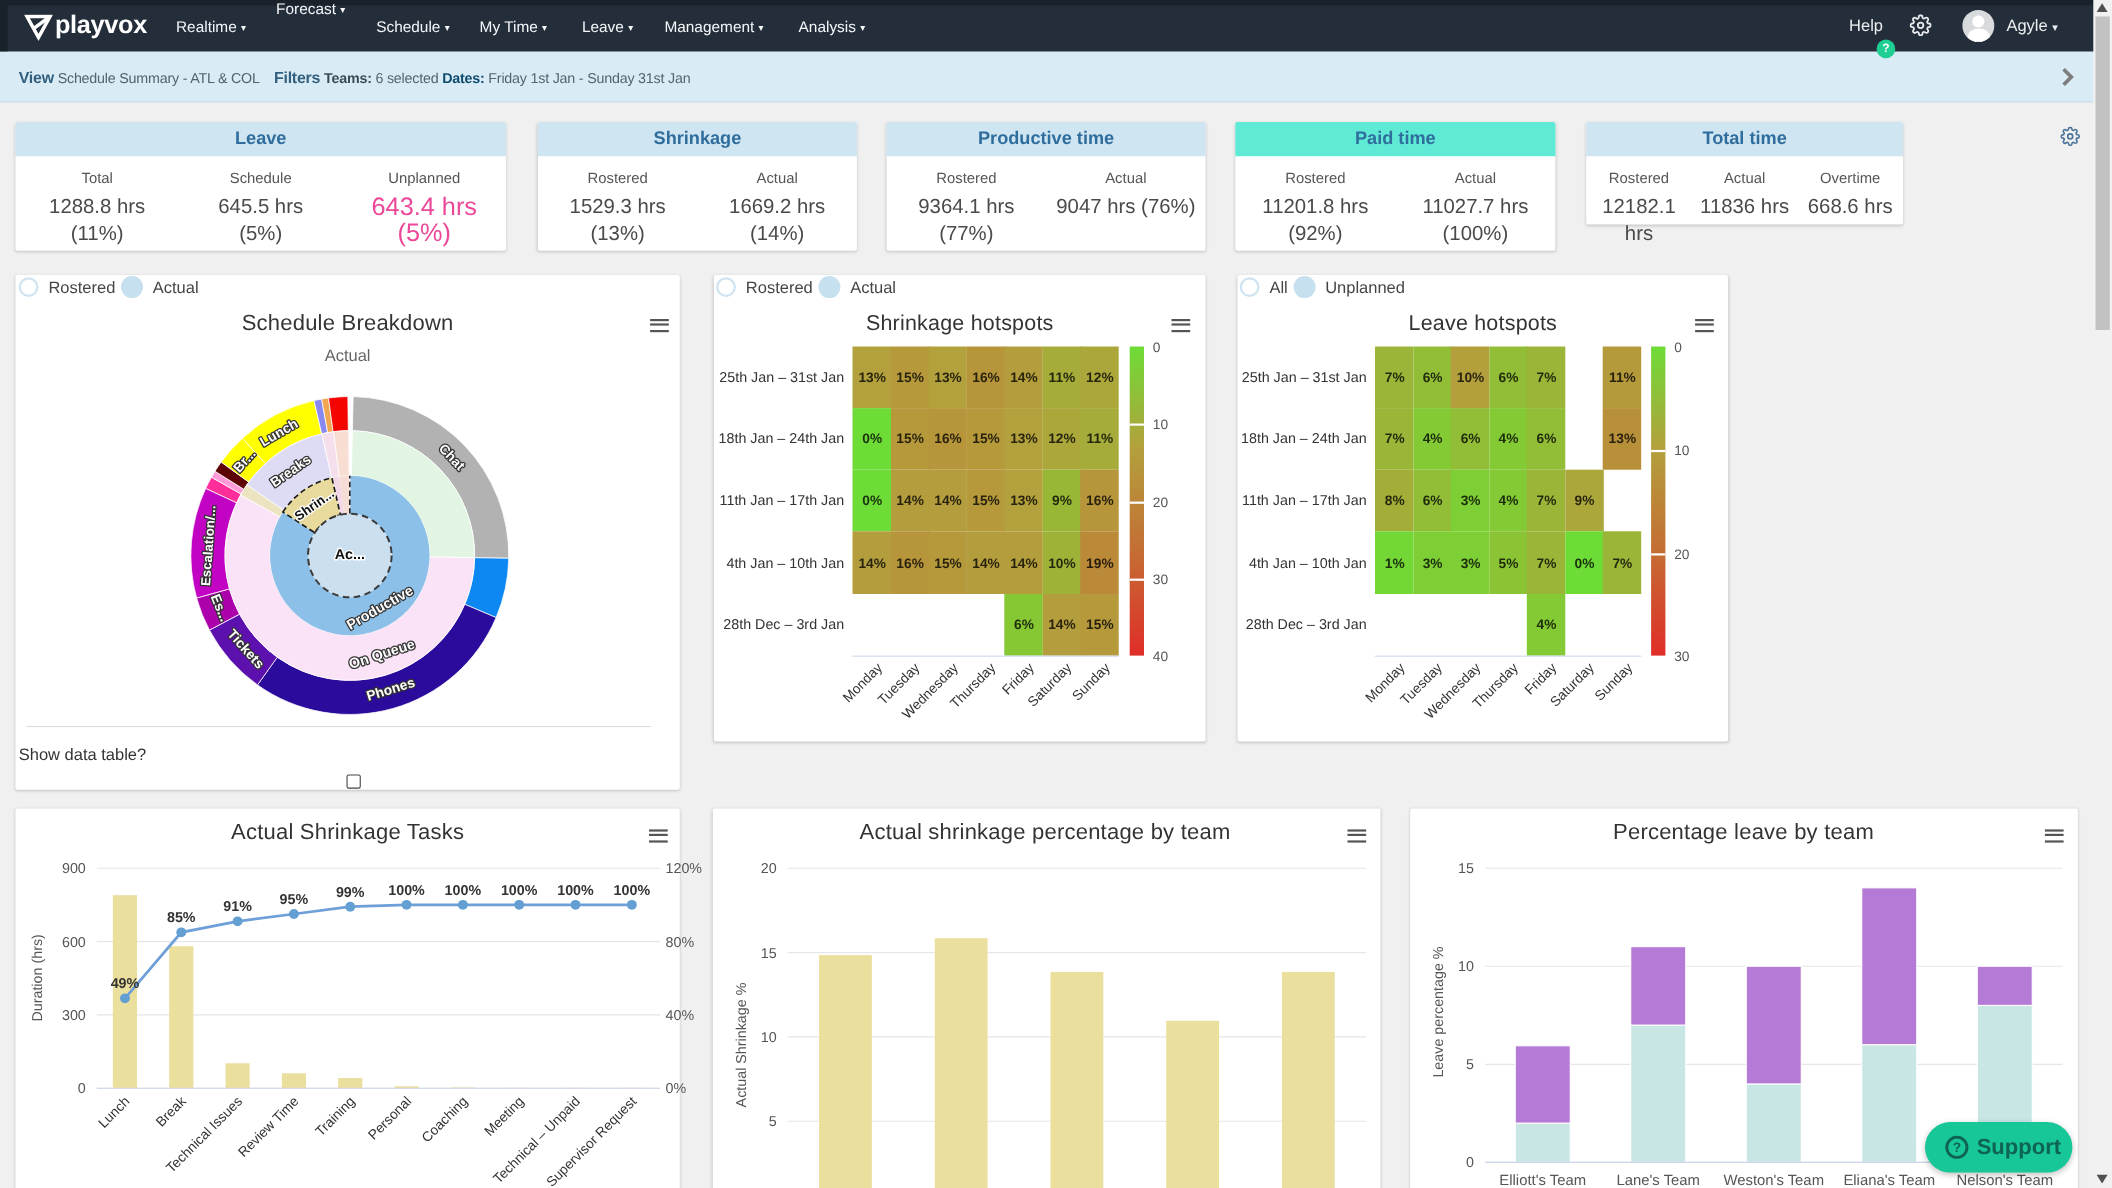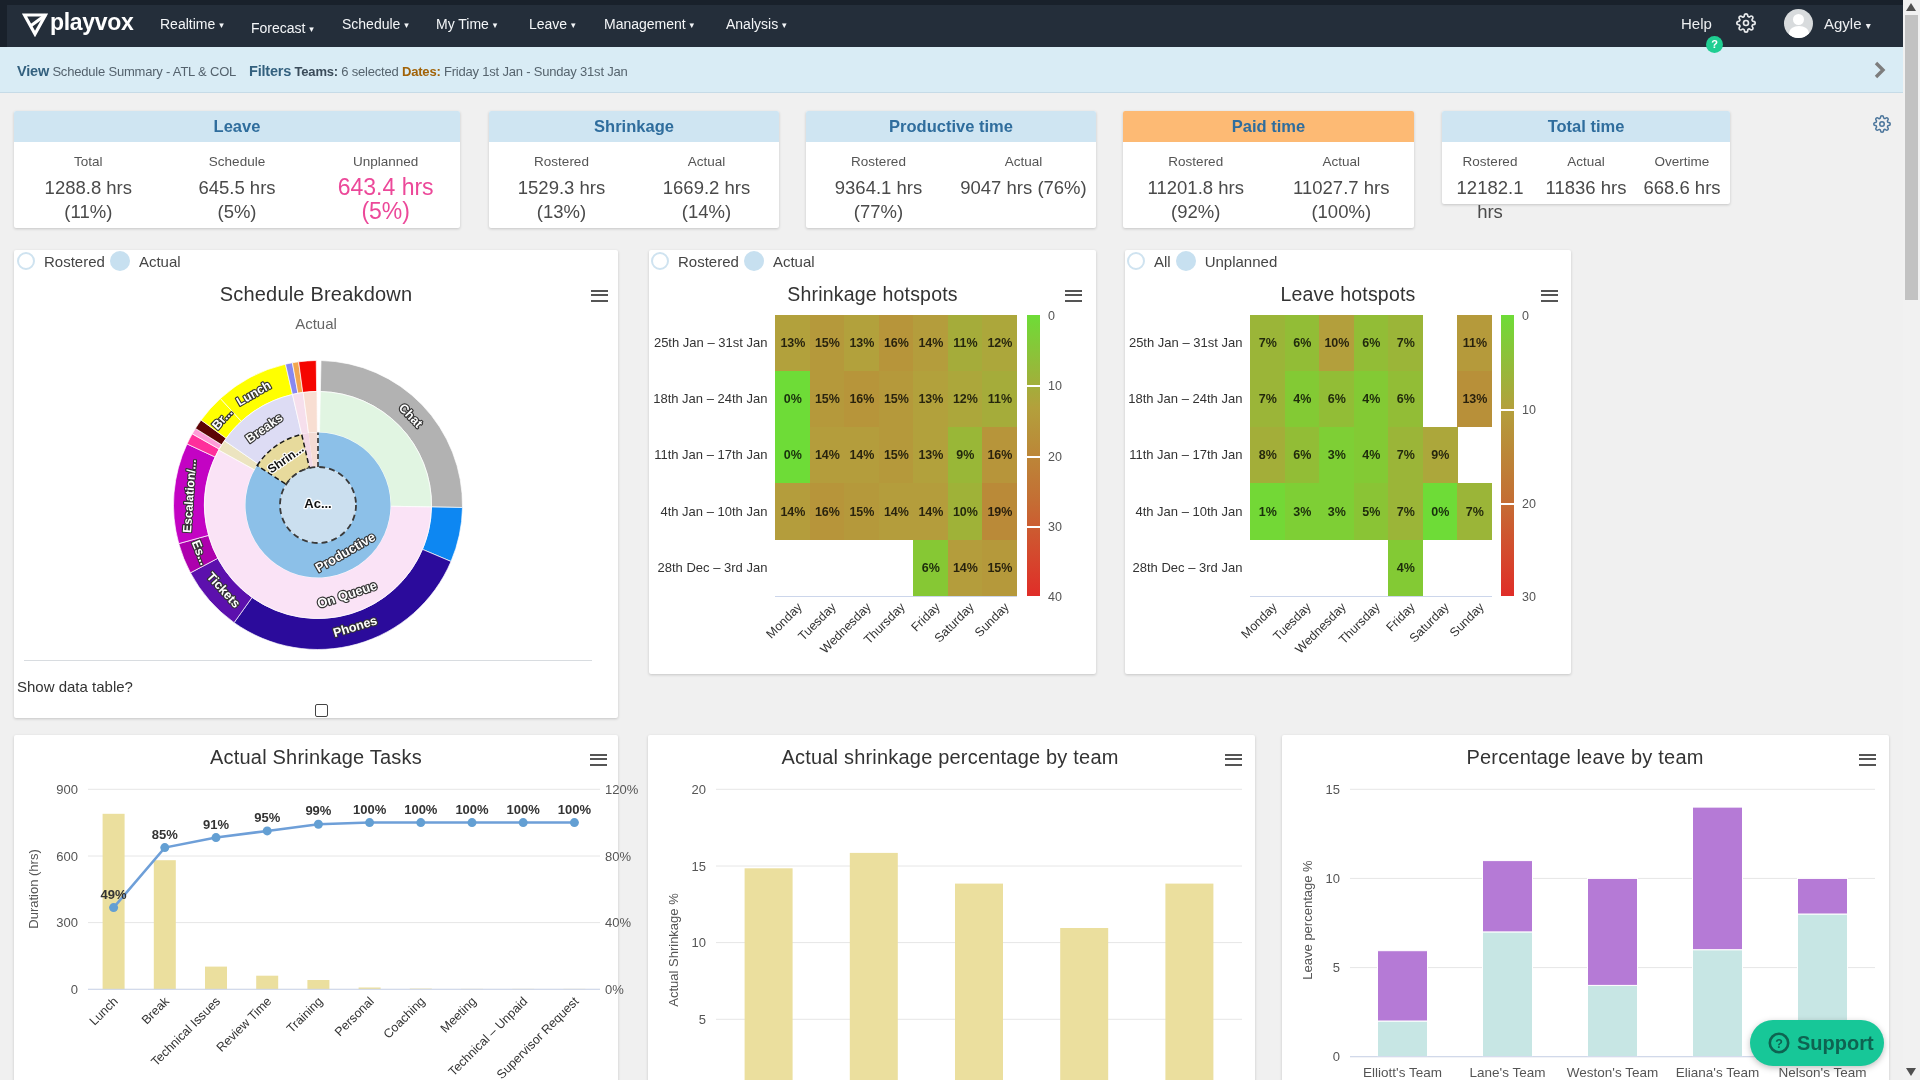--- a/index.html
+++ b/index.html
@@ -17,41 +17,41 @@
 
 <div class="abs" style="left:0;top:0;width:1920px;height:47px;background:#242e3a;"></div>
 <div class="abs" style="left:0;top:0;width:1920px;height:5px;background:#19212b;"></div>
 <div class="abs" style="left:0;top:0;width:7px;height:47px;background:#19212b;"></div>
 <svg class="abs" style="left:22px;top:13px;" width="26" height="24" viewBox="0 0 26 24">
 <path d="M2.5 2 L13 21 L23.5 2 Z" fill="none" stroke="#fff" stroke-width="3.2"></path>
 <path d="M23.5 2 L8.5 13" stroke="#fff" stroke-width="3.2"></path>
 </svg>
 <div class="abs" style="left:50px;top:9px;font-size:23px;font-weight:bold;color:#fff;letter-spacing:-.3px;">playvox</div>
 <div class="abs" style="left:160px;top:16px;font-size:14px;color:#f4f6f8;">Realtime <span style="font-size:9px;position:relative;top:-1.5px;">▾</span></div>
-<div class="abs" style="left:251px;top:20px;font-size:14px;color:#f4f6f8;">Forecast <span style="font-size:9px;position:relative;top:-1.5px;">▾</span></div>
+<div class="abs" style="left:251px;top:0;font-size:14px;color:#f4f6f8;">Forecast <span style="font-size:9px;position:relative;top:-1.5px;">▾</span></div>
 <div class="abs" style="left:342px;top:16px;font-size:14px;color:#f4f6f8;">Schedule <span style="font-size:9px;position:relative;top:-1.5px;">▾</span></div>
 <div class="abs" style="left:436px;top:16px;font-size:14px;color:#f4f6f8;">My Time <span style="font-size:9px;position:relative;top:-1.5px;">▾</span></div>
 <div class="abs" style="left:529px;top:16px;font-size:14px;color:#f4f6f8;">Leave <span style="font-size:9px;position:relative;top:-1.5px;">▾</span></div>
 <div class="abs" style="left:604px;top:16px;font-size:14px;color:#f4f6f8;">Management <span style="font-size:9px;position:relative;top:-1.5px;">▾</span></div>
 <div class="abs" style="left:726px;top:16px;font-size:14px;color:#f4f6f8;">Analysis <span style="font-size:9px;position:relative;top:-1.5px;">▾</span></div>
 
 <div class="abs" style="left:1681px;top:15px;font-size:15px;color:#eceef0;">Help</div>
 <svg class="abs" style="left:1736px;top:13px;" width="20" height="20" viewBox="0 0 24 24" fill="none" stroke="#e8eaec" stroke-width="2">
 <circle cx="12" cy="12" r="3"></circle>
 <path d="M19.4 15a1.65 1.65 0 0 0 .33 1.82l.06.06a2 2 0 0 1 0 2.83 2 2 0 0 1-2.83 0l-.06-.06a1.65 1.65 0 0 0-1.82-.33 1.65 1.65 0 0 0-1 1.51V21a2 2 0 0 1-2 2 2 2 0 0 1-2-2v-.09A1.65 1.65 0 0 0 9 19.4a1.65 1.65 0 0 0-1.82.33l-.06.06a2 2 0 0 1-2.83 0 2 2 0 0 1 0-2.83l.06-.06a1.65 1.65 0 0 0 .33-1.82 1.65 1.65 0 0 0-1.51-1H3a2 2 0 0 1-2-2 2 2 0 0 1 2-2h.09A1.65 1.65 0 0 0 4.6 9a1.65 1.65 0 0 0-.33-1.82l-.06-.06a2 2 0 0 1 0-2.83 2 2 0 0 1 2.83 0l.06.06a1.65 1.65 0 0 0 1.82.33H9a1.65 1.65 0 0 0 1-1.51V3a2 2 0 0 1 2-2 2 2 0 0 1 2 2v.09a1.65 1.65 0 0 0 1 1.51 1.65 1.65 0 0 0 1.82-.33l.06-.06a2 2 0 0 1 2.83 0 2 2 0 0 1 0 2.83l-.06.06a1.65 1.65 0 0 0-.33 1.82V9a1.65 1.65 0 0 0 1.51 1H21a2 2 0 0 1 2 2 2 2 0 0 1-2 2h-.09a1.65 1.65 0 0 0-1.51 1z"></path>
 </svg>
 <div class="abs" style="left:1784px;top:9px;width:29px;height:29px;border-radius:50%;background:#d8dbdd;overflow:hidden;">
 <div style="position:absolute;left:9px;top:5px;width:11px;height:11px;border-radius:50%;background:#fff;"></div>
 <div style="position:absolute;left:4.5px;top:17px;width:20px;height:14px;border-radius:50% 50% 0 0;background:#fff;"></div>
 </div>
 <div class="abs" style="left:1824px;top:15px;font-size:15px;color:#eceef0;">Agyle <span style="font-size:10px;">▾</span></div>
 
 <div class="abs" style="left:0;top:47px;width:1920px;height:46px;background:#d9ecf5;border-bottom:1px solid #c6dbe7;"></div>
 <div class="abs" style="left:17px;top:63px;font-size:13px;letter-spacing:-.2px;color:#54626d;"><b style="color:#33607e;font-size:14.5px;">View</b> Schedule Summary - ATL &amp; COL</div>
-<div class="abs" style="left:249px;top:63px;font-size:13px;letter-spacing:-.2px;color:#56646e;"><b style="color:#33607e;font-size:14.5px;">Filters</b> <b style="color:#3a4b59;">Teams:</b> 6 selected <b style="color:#a16207;">Dates:</b> Friday 1st Jan - Sunday 31st Jan</div>
+<div class="abs" style="left:249px;top:63px;font-size:13px;letter-spacing:-.2px;color:#56646e;"><b style="color:#33607e;font-size:14.5px;">Filters</b> <b style="color:#3a4b59;">Teams:</b> 6 selected <b style="color:#0c4a6e;">Dates:</b> Friday 1st Jan - Sunday 31st Jan</div>
 <svg class="abs" style="left:1870px;top:61px;" width="18" height="18" viewBox="0 0 18 18">
     <path d="M6 2 L13 9 L6 16" fill="none" stroke="#7d7d7d" stroke-width="3.4"></path>
   </svg>
 <div class="abs" style="left:1706px;top:36px;width:17px;height:17px;border-radius:50%;background:#1fce92;color:#fff;font-size:11px;font-weight:bold;text-align:center;line-height:17px;">?</div>
 <div class="card" style="left:14px;top:111px;width:446px;height:117px;">
     <div style="height:31px;background:#cfe5f2;border-radius:2px 2px 0 0;text-align:center;line-height:31px;font-size:16.5px;font-weight:bold;color:#2f6d9d;">Leave</div>
     <div style="display:flex;">
       <div style="flex:1;text-align:center;">
         <div style="margin-top:12px;font-size:13.5px;color:#555;">Total</div>
         <div style="margin-top:7px;font-size:18.5px;color:#4a4a4a;line-height:23.5px;">1288.8 hrs<br>(11%)</div>
@@ -86,21 +86,21 @@
         <div style="margin-top:12px;font-size:13.5px;color:#555;">Rostered</div>
         <div style="margin-top:7px;font-size:18.5px;color:#4a4a4a;line-height:23.5px;">9364.1 hrs<br>(77%)</div>
       </div>
       <div style="flex:1;text-align:center;">
         <div style="margin-top:12px;font-size:13.5px;color:#555;">Actual</div>
         <div style="margin-top:7px;font-size:18.5px;color:#4a4a4a;line-height:23.5px;">9047 hrs (76%)</div>
       </div>
     </div>
   </div>
 <div class="card" style="left:1123px;top:111px;width:291px;height:117px;">
-    <div style="height:31px;background:#fdba74;border-radius:2px 2px 0 0;text-align:center;line-height:31px;font-size:16.5px;font-weight:bold;color:#2f6d9d;">Paid time</div>
+    <div style="height:31px;background:#5eead4;border-radius:2px 2px 0 0;text-align:center;line-height:31px;font-size:16.5px;font-weight:bold;color:#2f6d9d;">Paid time</div>
     <div style="display:flex;">
       <div style="flex:1;text-align:center;">
         <div style="margin-top:12px;font-size:13.5px;color:#555;">Rostered</div>
         <div style="margin-top:7px;font-size:18.5px;color:#4a4a4a;line-height:23.5px;">11201.8 hrs<br>(92%)</div>
       </div>
       <div style="flex:1;text-align:center;">
         <div style="margin-top:12px;font-size:13.5px;color:#555;">Actual</div>
         <div style="margin-top:7px;font-size:18.5px;color:#4a4a4a;line-height:23.5px;">11027.7 hrs<br>(100%)</div>
       </div>
     </div>

